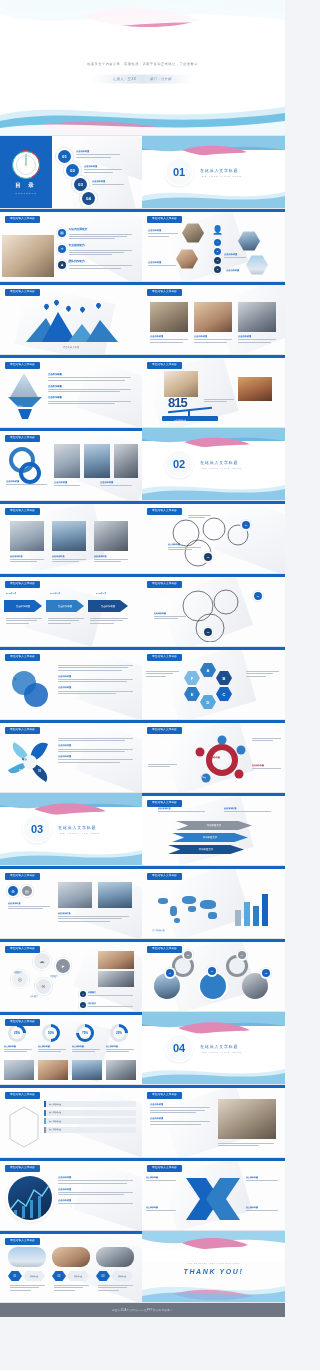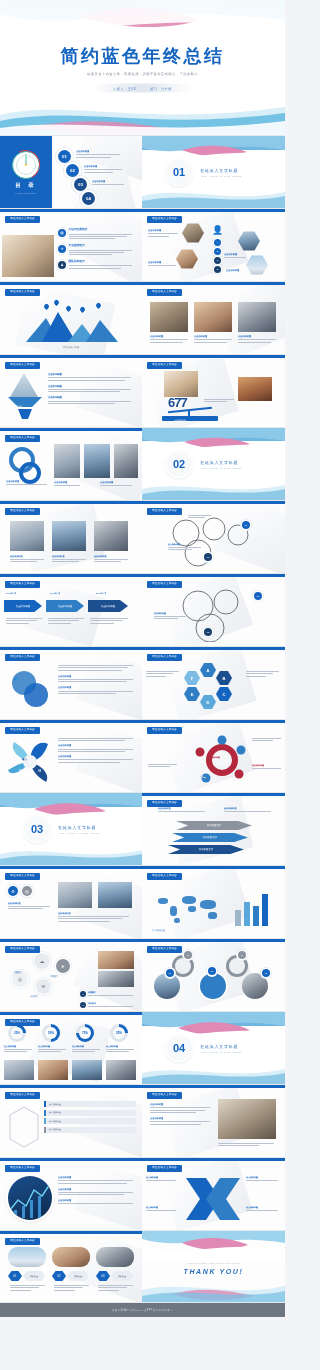--- a/index.html
+++ b/index.html
@@ -209,21 +209,20 @@
     <div class="waves" style="top:0;height:46px">
       <svg viewBox="0 0 285 46" preserveAspectRatio="none">
         <path d="M0,6 C60,26 110,-6 285,12 L285,0 L0,0 Z" fill="#cfe8f5"></path>
         <path d="M0,14 C70,34 120,2 285,20 L285,0 L0,0 Z" fill="#5bb8e0" opacity=".75"></path>
         <path d="M80,16 C120,4 160,6 200,20 C170,30 120,30 80,16 Z" fill="#e089b4" opacity=".9"></path>
         <path d="M0,24 C70,44 130,10 285,28 L285,0 L0,0 Z" fill="#ffffff" opacity=".92"></path>
         <path d="M0,31 C80,48 140,18 285,34 L285,46 L0,46 Z" fill="#ffffff"></path>
       </svg>
     </div>
     <div class="main">
-      <h1>简约蓝色年终总结</h1>
       <div class="sub">框架及文字内容完整，实用性强，适用于各种正式场合，干货送教学</div>
       <div class="byline">
         <span>汇报人：王XX</span>
         <span>部门：公共部</span>
       </div>
     </div>
     <div class="waves" style="bottom:0;height:38px">
       <svg viewBox="0 0 285 38" preserveAspectRatio="none">
         <path d="M0,18 C70,2 140,30 285,10 L285,38 L0,38 Z" fill="#d8eef8"></path>
         <path d="M0,24 C80,8 150,34 285,16 L285,38 L0,38 Z" fill="#5bb8e0" opacity=".8"></path>
@@ -440,21 +439,21 @@
       </div>
     </div>
 
     <div class="slide half r">
       <div class="tagline"></div>
       <div class="facets">
         <i style="width:80px;height:60px;left:10px;top:8px;transform:rotate(-16deg)"></i>
       </div>
       <div class="tag">请在此输入文字标题</div>
       <div class="ph hand" style="left:22px;top:16px;width:34px;height:26px;background:linear-gradient(150deg,#f1e6d7,#c9ad8c 60%,#8d7760)"></div>
-      <div class="big-num" style="left:26px;top:40px">677</div>
+      <div class="big-num" style="left:26px;top:40px">815</div>
       <div class="ph city" style="left:96px;top:22px;width:34px;height:24px;background:linear-gradient(160deg,#d8a06a,#9c5f3d 60%,#5c3827)"></div>
       <div style="position:absolute;left:62px;top:44px;width:30px">
         <span class="ln" style="width:100%"></span>
           <span class="ln" style="width:78%"></span>
       </div>
       <div class="scale-base" style="left:20px;bottom:6px;width:56px;height:5px;border-radius:1px"></div>
       <div class="scale-base" style="left:46px;bottom:10px;width:2px;height:6px"></div>
       <div class="scale-base" style="left:26px;bottom:16px;width:44px;height:2px;transform:rotate(-6deg)"></div>
       <div style="position:absolute;left:32px;bottom:5px;color:#fff;font-size:2px">在此添加标题</div>
     </div>

